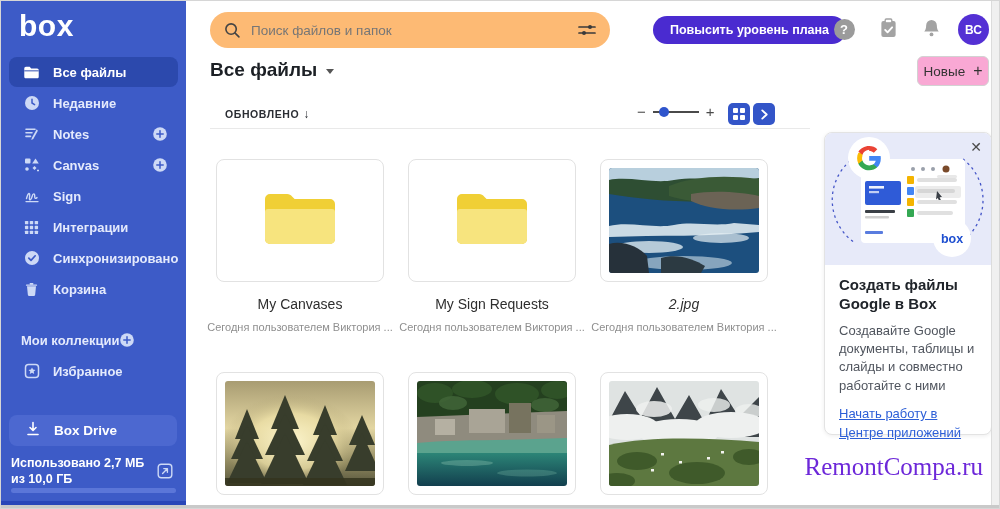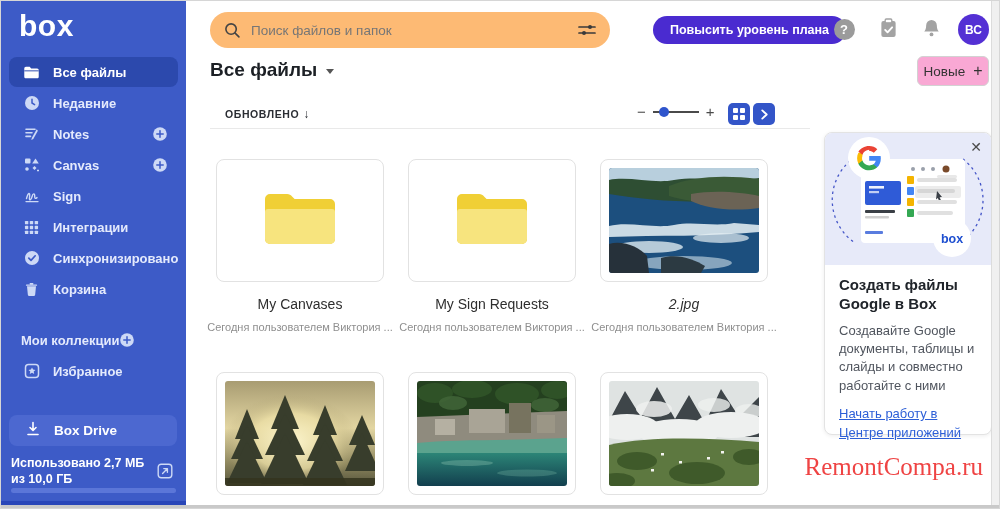--- a/index.html
+++ b/index.html
@@ -61,21 +61,21 @@
 
   
   .promo { position: absolute; left: 823px; top: 131px; width: 168px; height: 303px; background: #fff; border: 1px solid #e3e3e3; border-radius: 8px; box-shadow: 0 1px 4px rgba(0,0,0,.07); }
   .promo-illu { position: relative; width: 166px; height: 132px; background: #e7eaf9; border-radius: 7px 7px 0 0; overflow: hidden; }
   .promo-close { position: absolute; right: 9px; top: 7px; font-size: 14px; color: #4a4a4a; cursor: pointer; z-index: 2; line-height: 1; }
   .promo-text { padding: 11px 14px; }
   .promo-title { font-size: 15px; font-weight: 700; color: #20242a; line-height: 1.25; }
   .promo-body { margin-top: 8px; font-size: 13px; color: #50555e; line-height: 1.42; }
   .promo-link { display: inline-block; margin-top: 10px; font-size: 13px; color: #2d5fd7; text-decoration: underline; line-height: 1.4; cursor: pointer; }
 
-  .watermark { position: absolute; right: 16px; top: 452px; font-family: "Liberation Serif", serif; font-size: 25px; color: #ef4444; pointer-events: none; }
+  .watermark { position: absolute; right: 16px; top: 452px; font-family: "Liberation Serif", serif; font-size: 25px; color: #6d28d9; pointer-events: none; }
 </style>
 </head>
 <body>
 
 <div class="app">
 
   <div class="sidebar">
     <div class="logo">box</div>
 
     <div class="nav">

